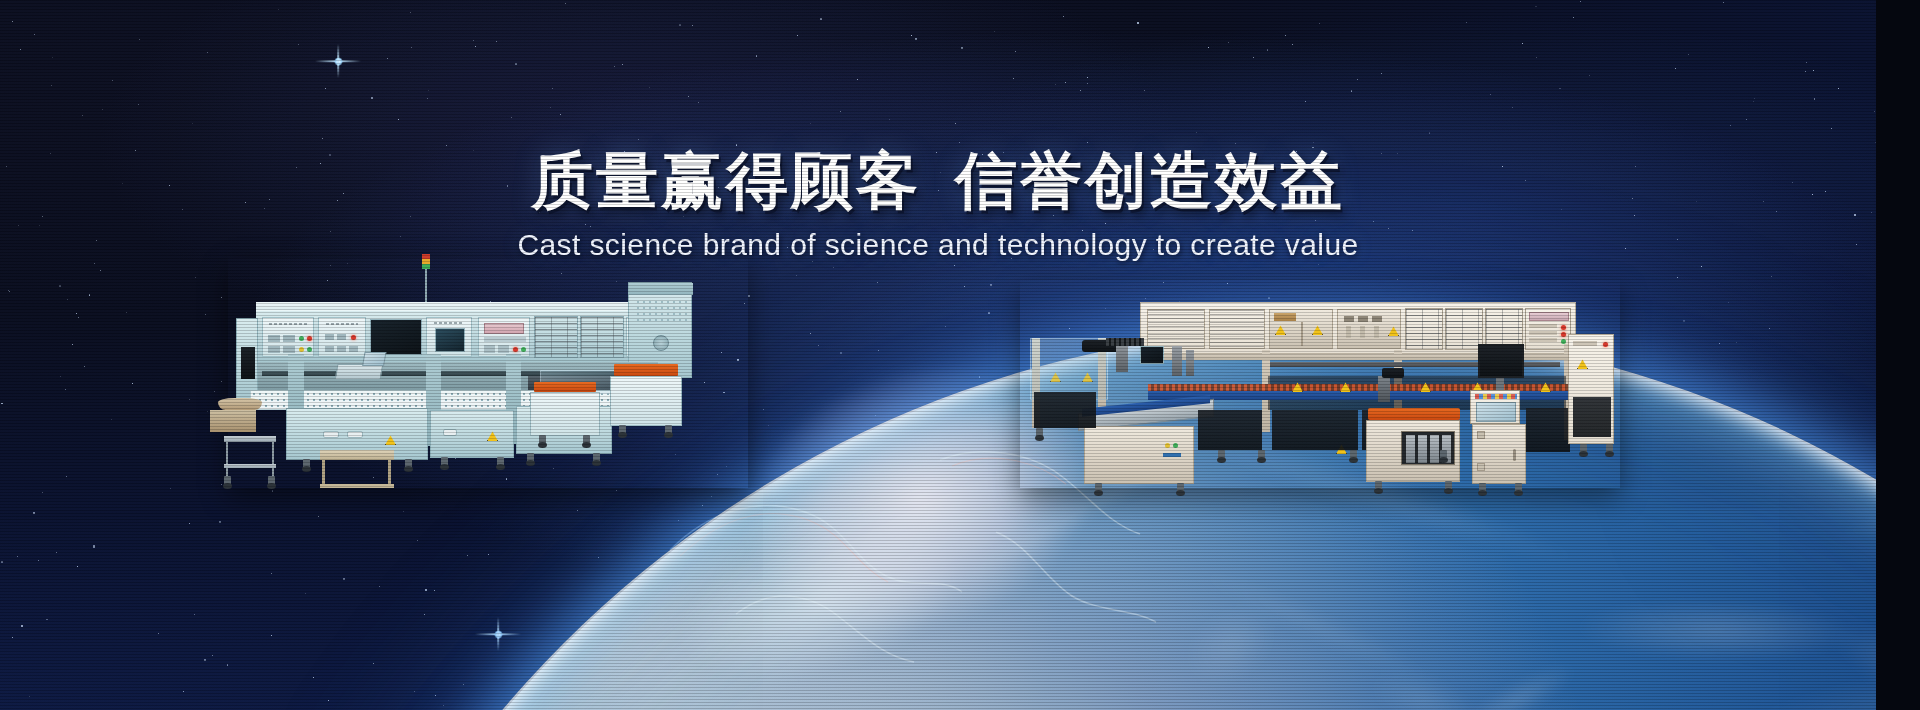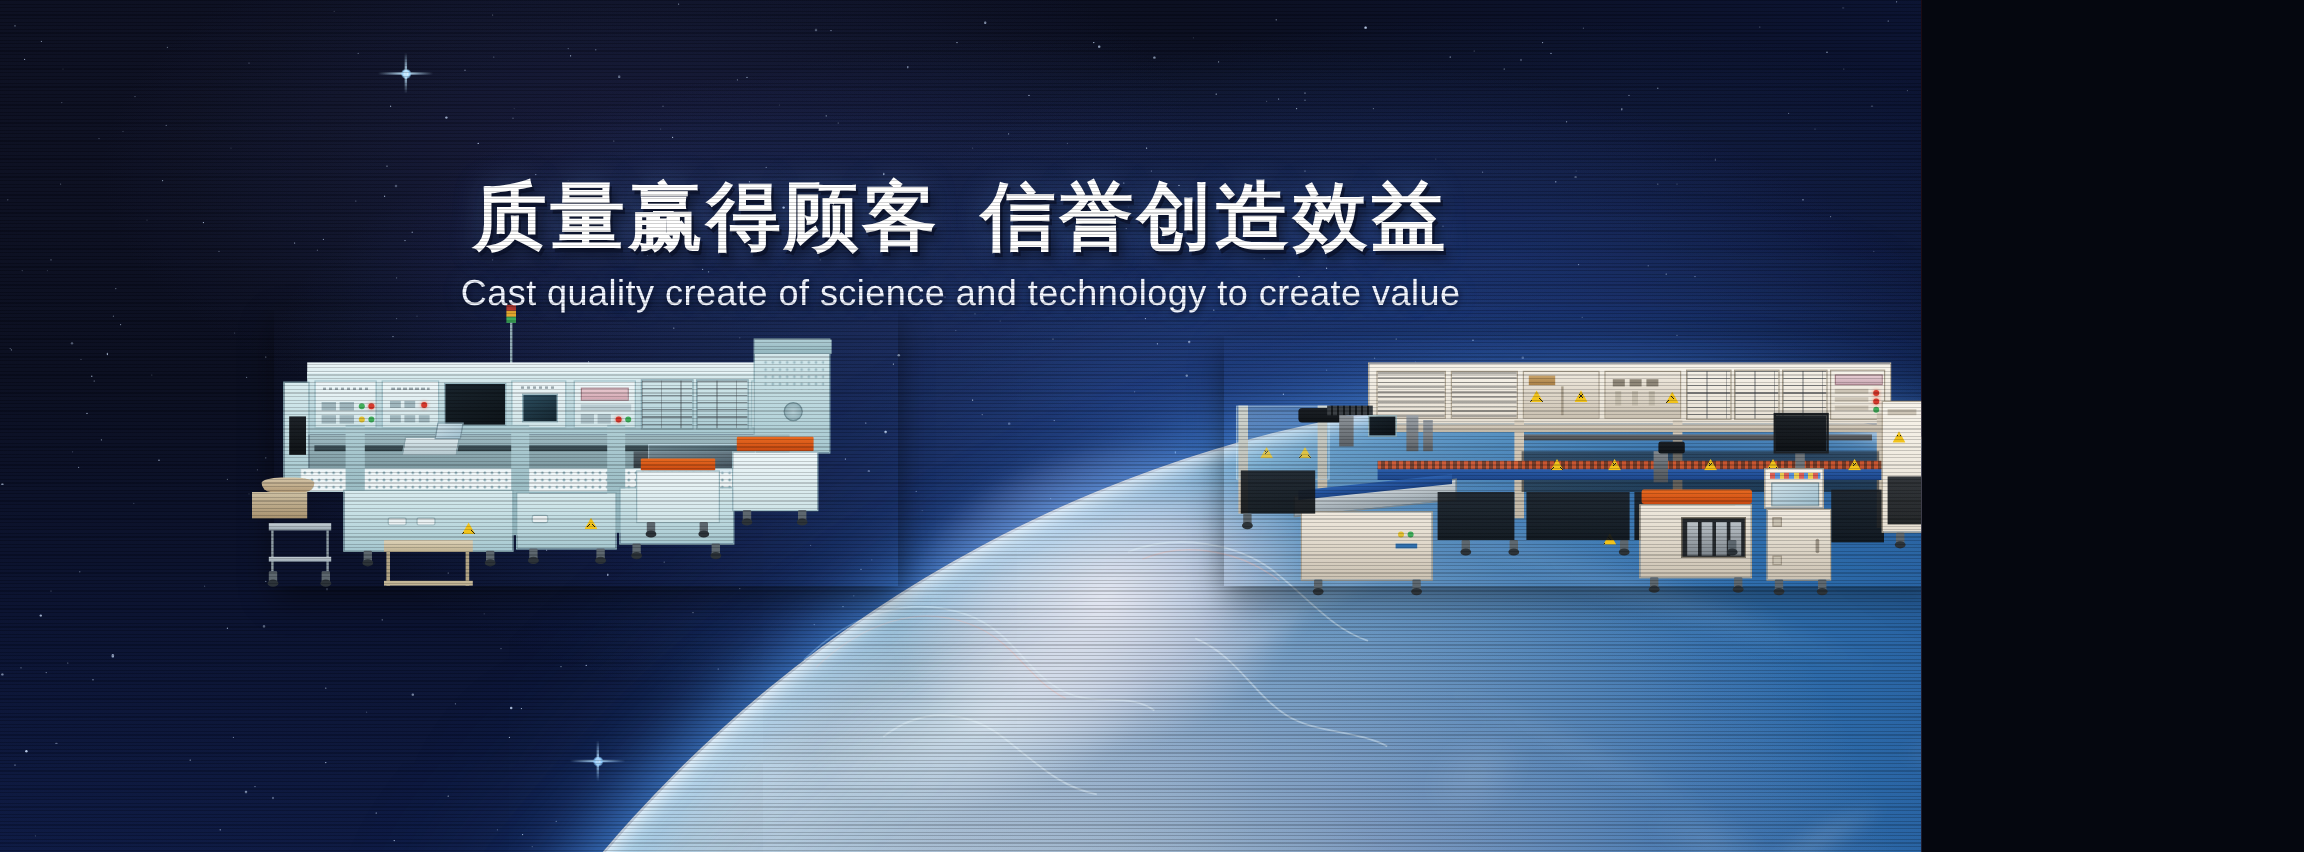--- a/index.html
+++ b/index.html
@@ -1,21 +1,21 @@
 <!DOCTYPE html>
 <html><head>
 <meta charset="utf-8">
 <title>Banner</title>
 <style>
   html,body{margin:0;padding:0;background:#05070f;}
   *{box-sizing:border-box;}
   .stage{
-    position:relative;width:1601px;height:710px;overflow:hidden;
+    position:relative;width:1876px;height:710px;overflow:hidden;
     font-family:"Liberation Sans","DejaVu Sans",sans-serif;
-    background:#7f1d1d;
+    background:#6d28d9;
   }
 
   
   .space{
     position:absolute;inset:0;
     background:
       radial-gradient(120% 90% at 18% 12%, #0d1022 0%, #0a0e20 38%, #0a1230 68%, #0d1a44 100%),
       linear-gradient(160deg,#07090f 0%,#0a0f24 30%,#10204f 72%,#14265c 100%);
   }
   
@@ -918,17 +918,17 @@
 
     <div class="caster" style="left:16px;top:148px;"></div>
     <div class="caster" style="left:198px;top:170px;"></div>
     <div class="caster" style="left:238px;top:170px;"></div>
     <div class="caster" style="left:330px;top:170px;"></div>
     <div class="caster" style="left:420px;top:170px;"></div>
   </div>
 
   <div class="copy">
     <h1 class="headline"><span>质量赢得顾客</span><span class="gap"></span><span>信誉创造效益</span></h1>
-    <p class="subhead">Cast quality create of science and technology to create value</p>
+    <p class="subhead">Cast science brand of science and technology to create value</p>
   </div>
 
   <div class="scan"></div>
 </div>
 
 </body></html>

